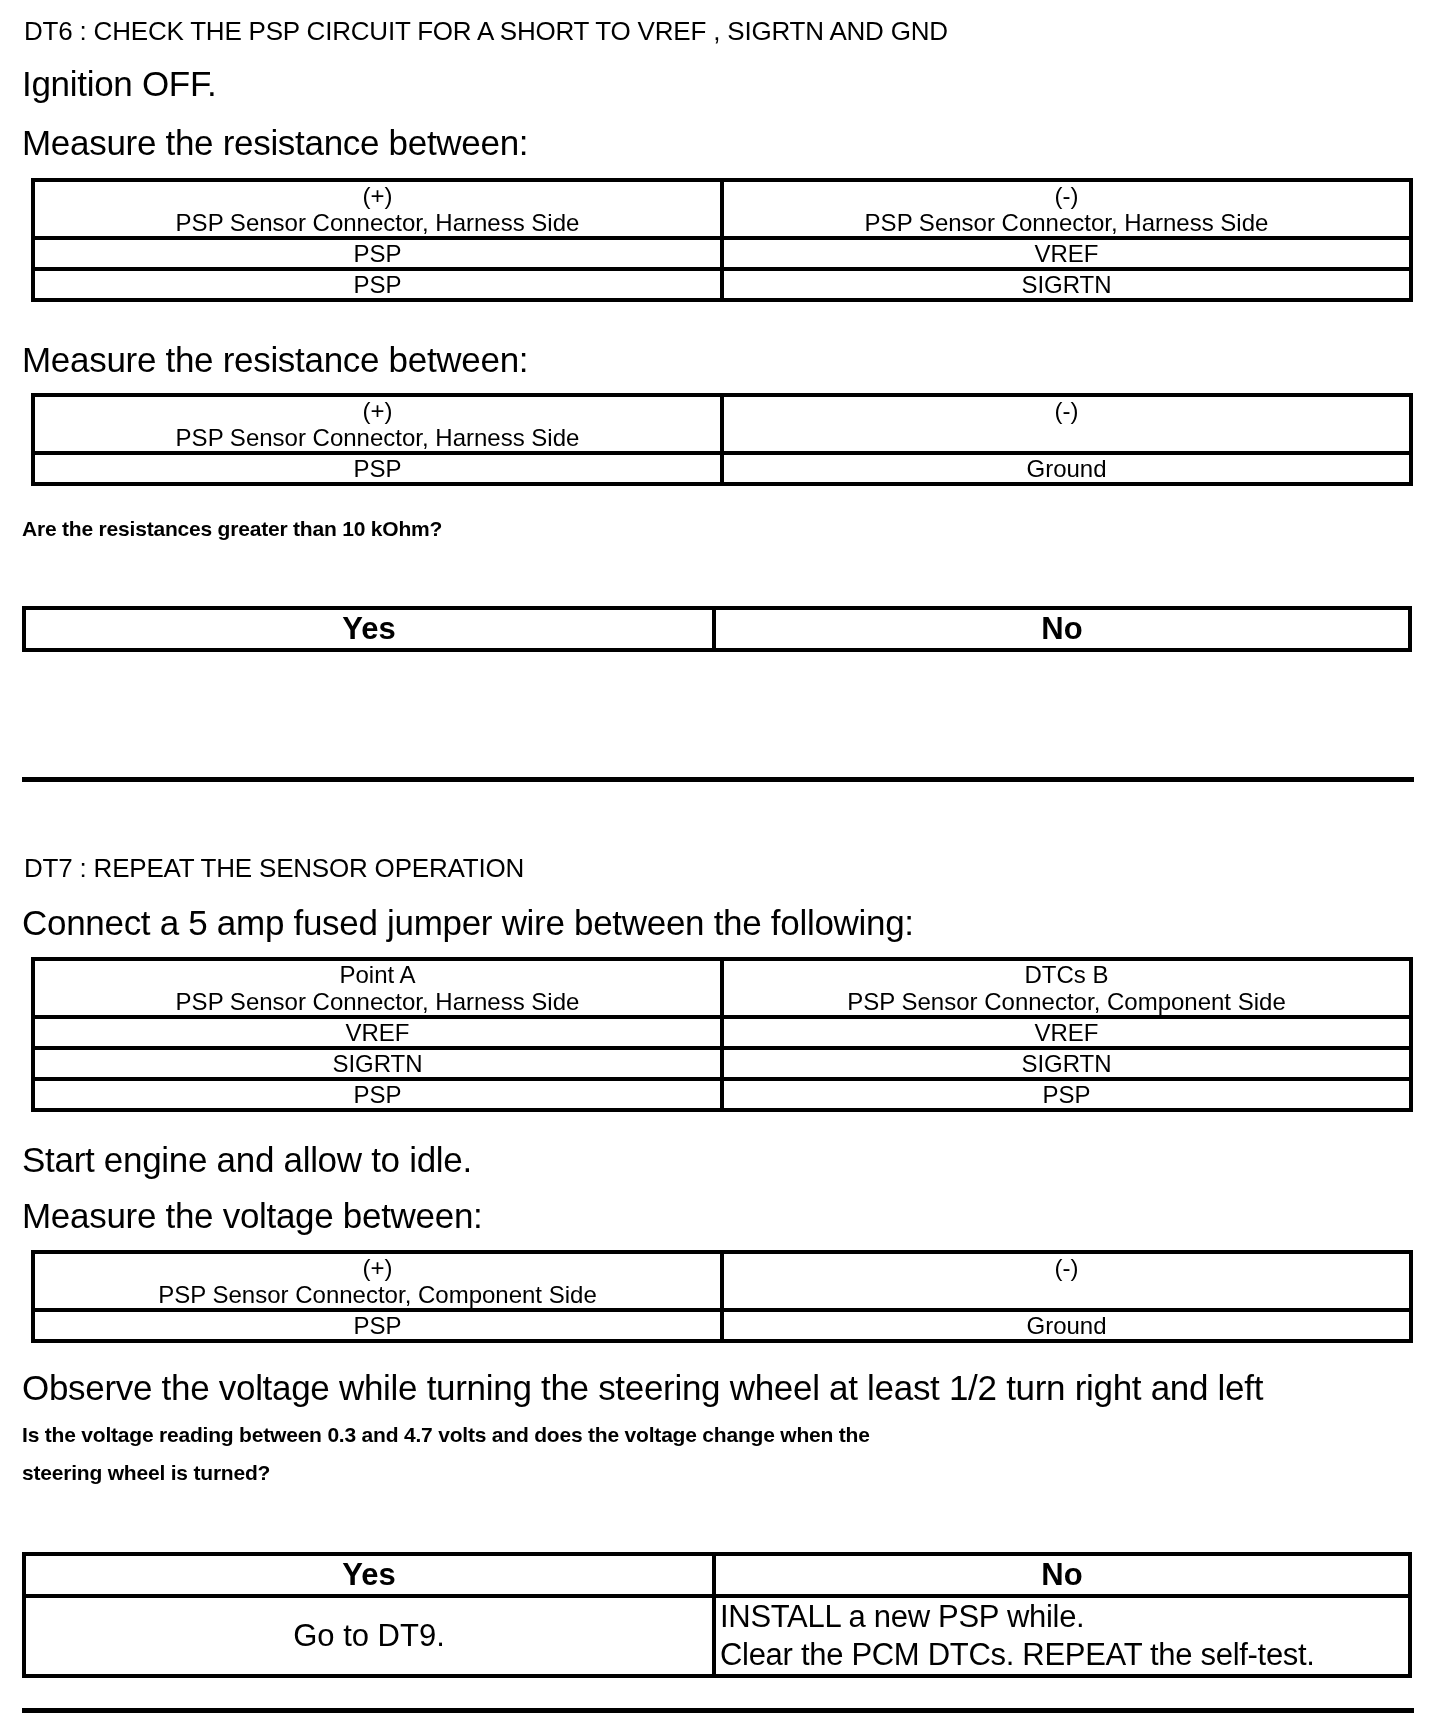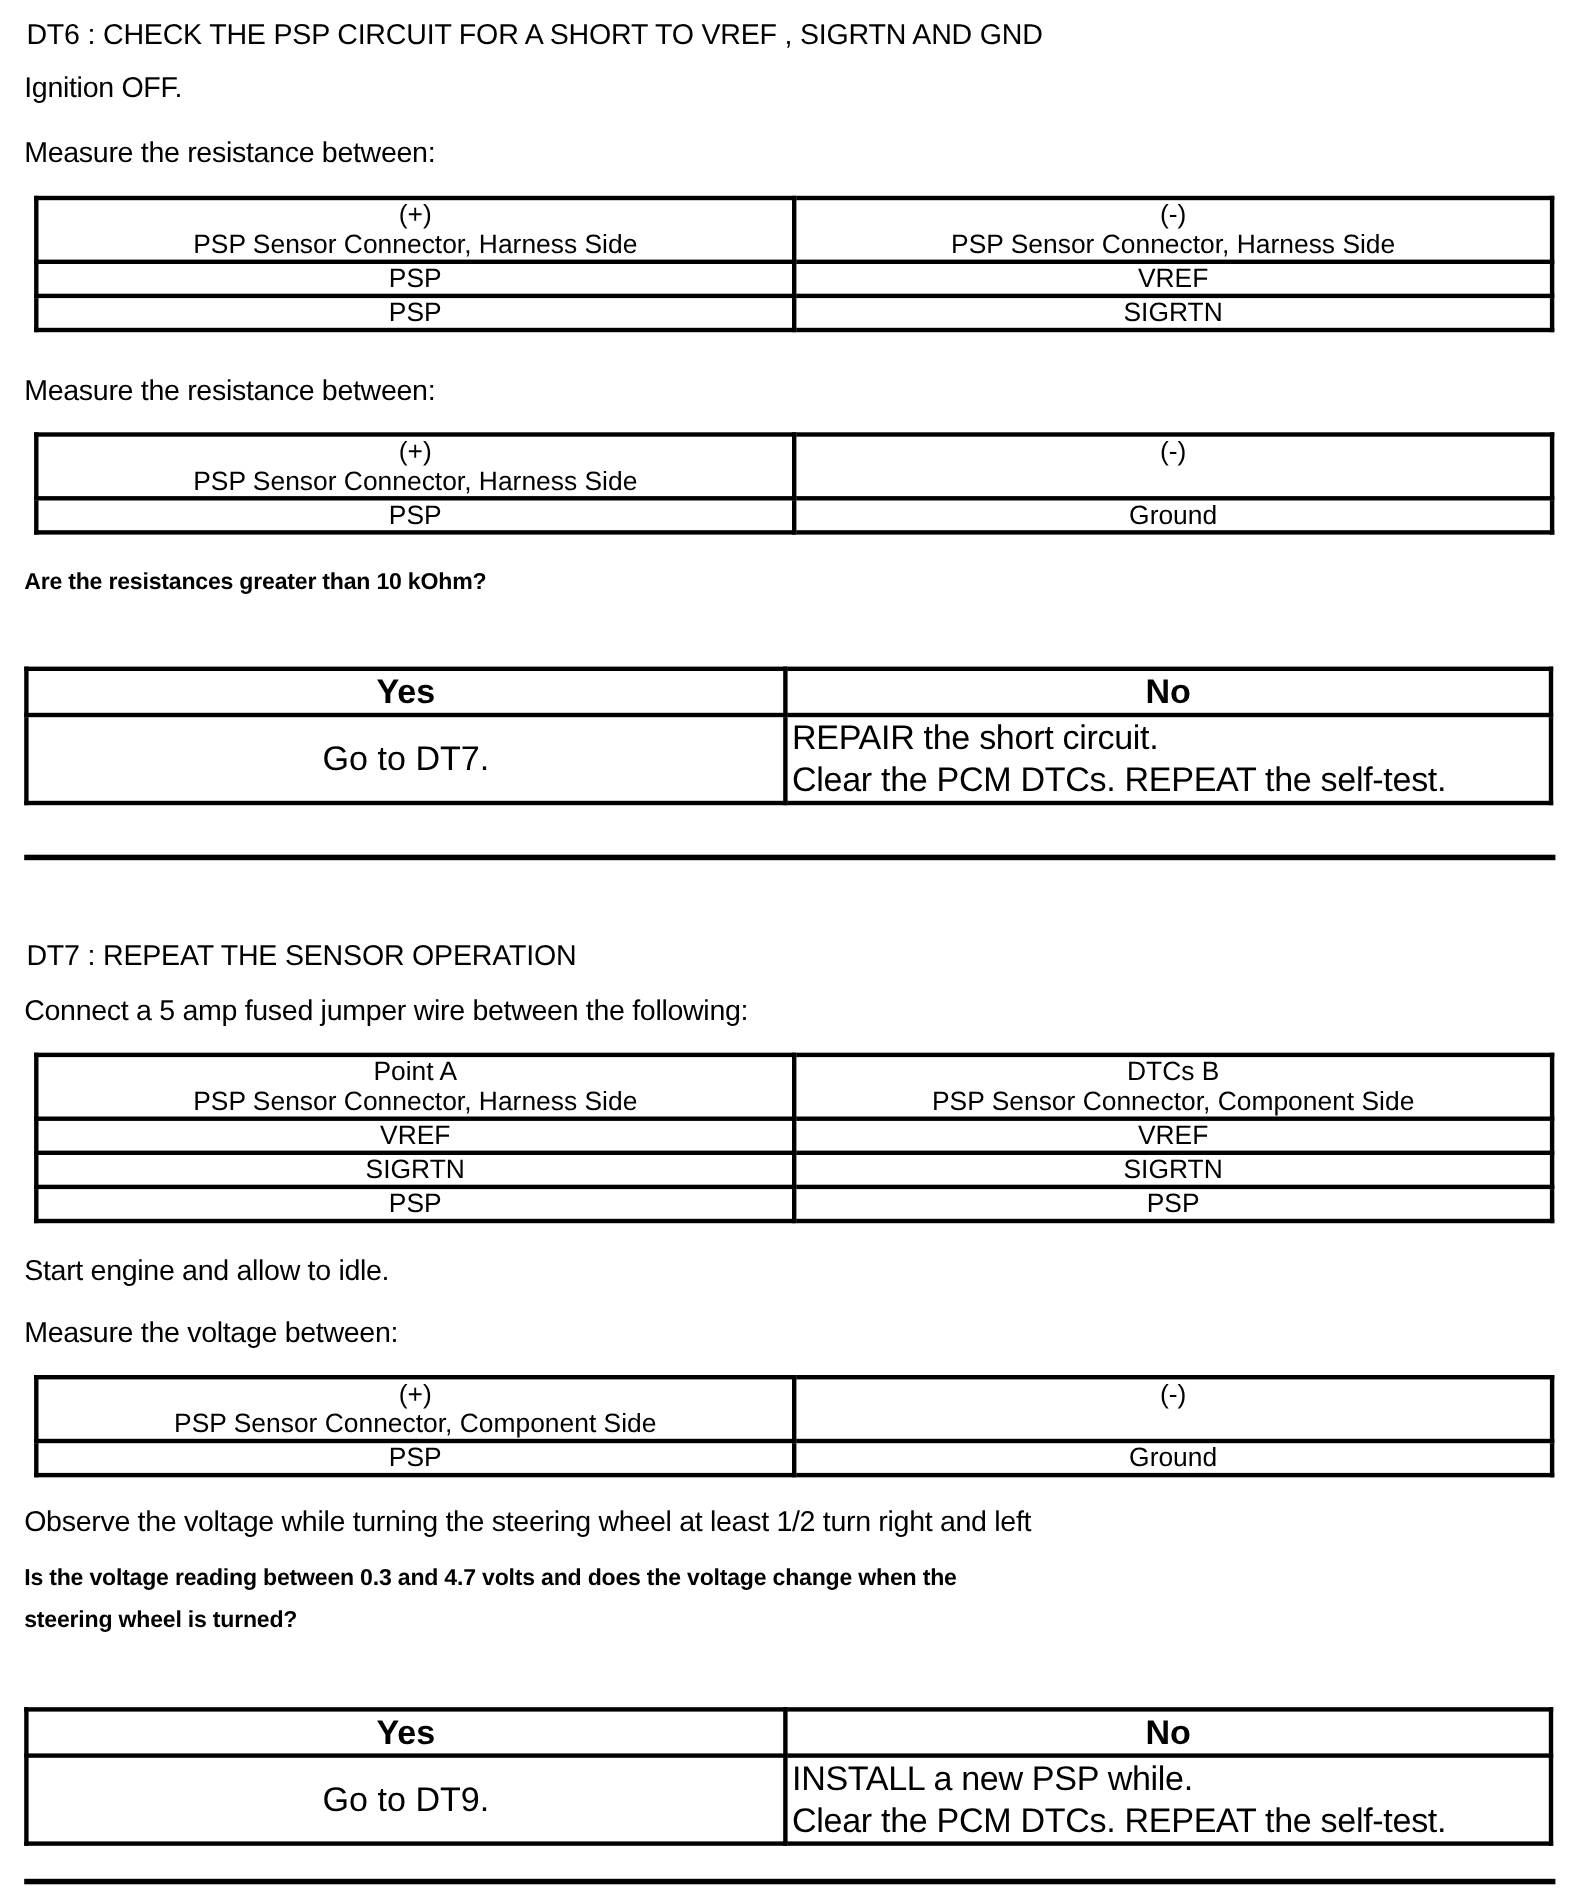--- a/index.html
+++ b/index.html
@@ -1,20 +1,20 @@
 <!DOCTYPE html>
 <html><head>
 <meta charset="utf-8">
 <style>
   html, body { margin:0; padding:0; background:#ffffff; }
   body { width:1440px; height:1728px; position:relative; overflow:hidden;
          font-family:"Liberation Sans", sans-serif; color:#000; }
   .abs { position:absolute; }
   .h-title { font-weight:normal; font-size:26px; left:24px; letter-spacing:-0.2px; }
-  .body-text { font-size:26px; left:22px; letter-spacing:-0.3px; }
+  .body-text { font-size:35px; left:22px; letter-spacing:-0.3px; }
   .question { font-weight:bold; font-size:21px; left:22px; line-height:38px; letter-spacing:-0.2px; }
   table.grid { position:absolute; border-collapse:collapse; table-layout:fixed; }
   table.grid td { border:4px solid #000; text-align:center; vertical-align:top;
                   font-size:24px; line-height:27px; padding:0; overflow:hidden; }
   table.grid td.mid { vertical-align:middle; }
   table.yn { position:absolute; border-collapse:collapse; table-layout:fixed; }
   table.yn td { border:4px solid #000; padding:0; font-size:31px; line-height:38px; }
   table.yn td.hd { font-weight:bold; text-align:center; vertical-align:middle; }
   table.yn td.ctr { text-align:center; vertical-align:middle; }
   table.yn td.lft { text-align:left; vertical-align:middle; padding-left:4px; letter-spacing:-0.3px; }
@@ -83,27 +83,20 @@
 
 <table class="yn" style="left:22px; top:606px; width:1386px;">
   <colgroup>
       <col style="width:690px">
       <col style="width:696px">
     </colgroup>
   <tbody>
       <tr style="height:42px;">
     <td class="hd">Yes</td>
     <td class="hd">No</td>
-  </tr>
-  <tr style="height:78px;">
-    <td class="ctr">Go to DT7.</td>
-    <td class="lft">
-      <div>REPAIR the short circuit.</div>
-      <div>Clear the PCM DTCs. REPEAT the self-test.</div>
-    </td>
   </tr>
 </tbody>
   </table>
 
 <div class="rule" style="top:777px;"></div>
 
 <div class="abs h-title" style="top:853px;">DT7 : REPEAT THE SENSOR OPERATION</div>
 <div class="abs body-text" style="top:903px;">Connect a 5 amp fused jumper wire between the following:</div>
 
 <table class="grid" style="left:31px; top:957px; width:1378px;padding-left:27px;">

